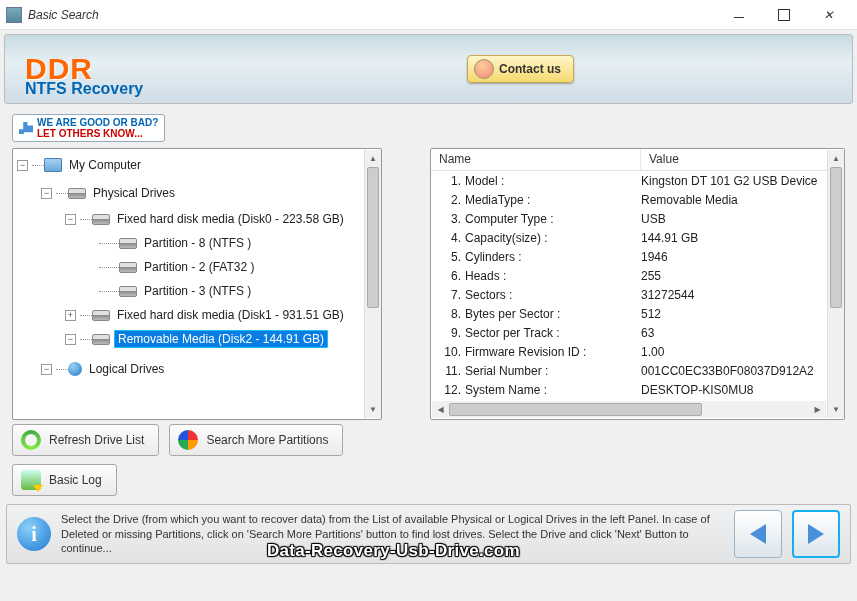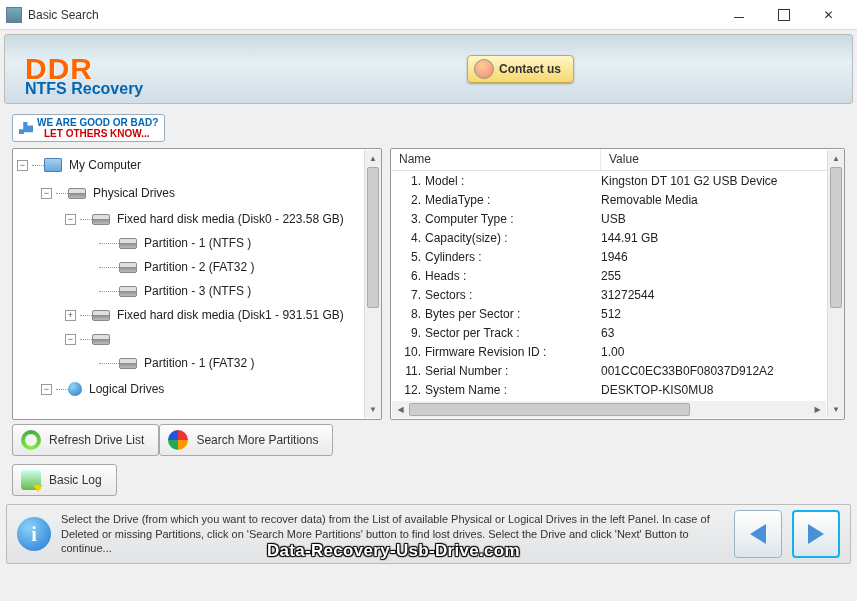--- a/index.html
+++ b/index.html
@@ -1,45 +1,45 @@
 <!DOCTYPE html>
 <html><head>
 <meta charset="utf-8">
 <style>
 * { box-sizing: border-box; margin: 0; padding: 0; font-family: Tahoma, Arial, sans-serif; }
 body { width: 857px; height: 601px; background: #f0f0f0; overflow: hidden; }
 
 
-.titlebar { height: 30px; background: #fff; display: flex; align-items: center; padding: 0 6px; border-bottom: 1px solid #ddd; }
+.titlebar { height: 30px; background: #fff; display: flex; align-items: center; padding: 0 6px; border-bottom: 1px solid #ddd; font-style: italic; }
 .titlebar .app-icon { width: 16px; height: 16px; background: linear-gradient(#7ab, #589); margin-right: 6px; border: 1px solid #679; }
 .titlebar .title { font-size: 12px; color: #333; flex: 1; }
 .titlebar .win-ctrls { display: flex; }
 .titlebar .win-ctrls div { width: 45px; height: 28px; display: flex; align-items: center; justify-content: center; font-size: 14px; color: #333; }
 .titlebar .min::before { content: ""; width: 10px; height: 1px; background: #333; margin-top: 6px; }
 .titlebar .max::before { content: ""; width: 10px; height: 10px; border: 1px solid #333; }
 .titlebar .close::before { content: "✕"; font-size: 12px; }
 
 
 .banner { height: 70px; background: linear-gradient(180deg,#c8dbe3 0%, #e6eff4 40%, #d0dde6 100%); border: 1px solid #bbb; margin: 4px; border-radius: 3px; position: relative; display: flex; align-items: center; padding-left: 20px; }
 .banner .logo { font-family: Arial Black, Arial; font-size: 30px; font-weight: 900; color: #ff6600; text-shadow: 1px 1px 0 #fff; letter-spacing: 1px; }
 .banner .sub { position: absolute; left: 20px; top: 45px; font-size: 16px; font-weight: bold; color: #0066b3; }
 .banner .contact { position: absolute; left: 462px; top: 20px; background: linear-gradient(#fff6c8,#f5d96e); border: 1px solid #c8a94e; border-radius: 4px; padding: 3px 12px 3px 6px; display: flex; align-items: center; font-size: 12px; font-weight: bold; color: #333; box-shadow: 0 1px 2px rgba(0,0,0,0.3); }
 .banner .contact .ci { width: 20px; height: 20px; border-radius: 50%; background: radial-gradient(circle at 40% 30%, #fc9, #e87); margin-right: 5px; border: 1px solid #997; }
 
 
 .feedback { margin: 6px 12px 2px; display: inline-flex; align-items: center; background: #fff; border: 1px solid #9ab; border-radius: 3px; padding: 2px 6px; font-size: 10px; font-family: "Courier New", monospace; font-weight: bold; }
 .feedback .thumb { width: 14px; height: 12px; background: #4a90d9; clip-path: polygon(30% 0,60% 0,60% 30%,100% 30%,100% 85%,35% 85%,35% 100%,0 100%,0 60%,30% 60%); margin-right: 4px; }
 .feedback .l1 { color: #0066b3; }
-.feedback .l2 { color: #cc0000; margin-left: 7px; }
+.feedback .l2 { color: #cc0000; }
 
 
 .main { display: flex; margin: 4px 12px; gap: 8px; height: 272px; }
 .panel { background: #fff; border: 1px solid #999; border-radius: 2px; display: flex; flex-direction: column; position: relative; }
 .left-panel { width: 370px; }
-.right-panel { flex: 1; }
+.right-panel { flex: 1; margin-left: 40px; }
 
 
 .tree-wrap { flex: 1; overflow: hidden; padding: 6px 4px; font-size: 12px; position: relative; }
 .tree-node { display: flex; align-items: center; height: 20px; white-space: nowrap; }
 .tree-node .expander { width: 11px; height: 11px; border: 1px solid #999; display: flex; align-items: center; justify-content: center; font-size: 9px; line-height: 1; color: #555; margin-right: 4px; flex-shrink: 0; cursor: pointer; }
 .tree-node .dotline { display: inline-block; height: 1px; border-top: 1px dotted #999; flex-shrink: 0; }
 .tree-node .spacer { display: inline-block; flex-shrink: 0; }
 .tree-node .ticon { width: 18px; height: 14px; margin-right: 4px; flex-shrink: 0; }
 .ticon.computer { background: linear-gradient(#a8d0f0,#6aa8dc); border: 1px solid #4a80b4; border-radius: 1px; }
 .ticon.drive { background: linear-gradient(#e0e0e0 40%,#888 42%,#bbb); border: 1px solid #888; border-radius: 2px; height: 11px; }
@@ -65,21 +65,21 @@
 .hscroll .arrow { width: 17px; text-align: center; font-size: 8px; color: #666; }
 .hscroll .thumb { flex: 0.7; height: 13px; background: #cdcdcd; border: 1px solid #aaa; border-radius: 2px; }
 .hscroll .track { flex: 0.3; }
 .right-panel .vscroll { height: calc(100% - 2px); }
 
 
 .below { margin: 4px 12px 6px; font-size: 12px; }
 .opt-row { display: flex; align-items: center; gap: 6px; margin-bottom: 6px; }
 .opt-row input[type=checkbox] { width: 13px; height: 13px; }
 .helpicon { width: 18px; height: 18px; background: linear-gradient(#cef,#8be); border: 1px solid #68a; display: flex; align-items: center; justify-content: center; font-weight: bold; color: #167; font-size: 13px; border-radius: 2px; margin-left: 6px; }
-.btn-row { display: flex; margin-bottom: 8px; }
+.btn-row { display: flex; gap: 10px; margin-bottom: 8px; }
 .btn { background: linear-gradient(#fdfdfd,#eaeaea); border: 1px solid #a8a8a8; border-radius: 3px; padding: 5px 14px 5px 8px; display: flex; align-items: center; font-size: 12px; color: #333; cursor: pointer; }
 .btn .bicon { width: 20px; height: 20px; margin-right: 8px; border-radius: 50%; }
 .bicon.refresh { background: conic-gradient(#4a4, #8e4, #4a4); position: relative; }
 .bicon.refresh::after { content: ""; position: absolute; inset: 4px; background: #f4f4f4; border-radius: 50%; }
 .bicon.search { background: conic-gradient(#e33 0 25%, #f90 25% 50%, #2a5 50% 75%, #25d 75% 100%); }
 .bicon.load { background: linear-gradient(#cfe,#6b4); border-radius: 3px; position: relative; }
 .bicon.load::after { content: ""; position: absolute; right: -2px; bottom: -2px; width: 0; height: 0; border-left: 5px solid transparent; border-right: 5px solid transparent; border-top: 7px solid #fc0; }
 
 
 .footer { margin: 0 6px 6px; height: 60px; background: linear-gradient(#f0f1f2,#e1e3e5); border: 1px solid #bbb; border-radius: 2px; display: flex; align-items: center; padding: 6px 10px; gap: 10px; position: relative; }
@@ -152,21 +152,21 @@
         <span class="expander">−</span>
         <span class="dotline" style="width:12px"></span>
         <span class="ticon drive"></span>
         <span class="label">Fixed hard disk media (Disk0 - 223.58 GB)</span>
       </div>
       <div style="height:4px"></div>
       <div class="tree-node">
         <span class="spacer" style="width:82px"></span>
         <span class="dotline" style="width:20px"></span>
         <span class="ticon drive"></span>
-        <span class="label">Partition - 1 (NTFS )</span>
+        <span class="label">Partition - 8 (NTFS )</span>
       </div>
       <div style="height:4px"></div>
       <div class="tree-node">
         <span class="spacer" style="width:82px"></span>
         <span class="dotline" style="width:20px"></span>
         <span class="ticon drive"></span>
         <span class="label">Partition - 2 (FAT32 )</span>
       </div>
       <div style="height:4px"></div>
       <div class="tree-node">
@@ -182,28 +182,23 @@
         <span class="dotline" style="width:12px"></span>
         <span class="ticon drive"></span>
         <span class="label">Fixed hard disk media (Disk1 - 931.51 GB)</span>
       </div>
       <div style="height:4px"></div>
       <div class="tree-node selected">
         <span class="spacer" style="width:48px"></span>
         <span class="expander">−</span>
         <span class="dotline" style="width:12px"></span>
         <span class="ticon drive"></span>
-      </div>
-      <div style="height:4px"></div>
-      <div class="tree-node">
-        <span class="spacer" style="width:82px"></span>
-        <span class="dotline" style="width:20px"></span>
-        <span class="ticon drive"></span>
-        <span class="label">Partition - 1 (FAT32 )</span>
-      </div>
+        <span class="label">Removable Media (Disk2 - 144.91 GB)</span>
+      </div>
+      <div style="height:4px"></div>
       <div style="height:6px"></div>
       <div class="tree-node">
         <span class="spacer" style="width:24px"></span>
         <span class="expander">−</span>
         <span class="dotline" style="width:12px"></span>
         <span class="ticon globe"></span>
         <span class="label">Logical Drives</span>
       </div>
       <div style="height:4px"></div>
     </div>

